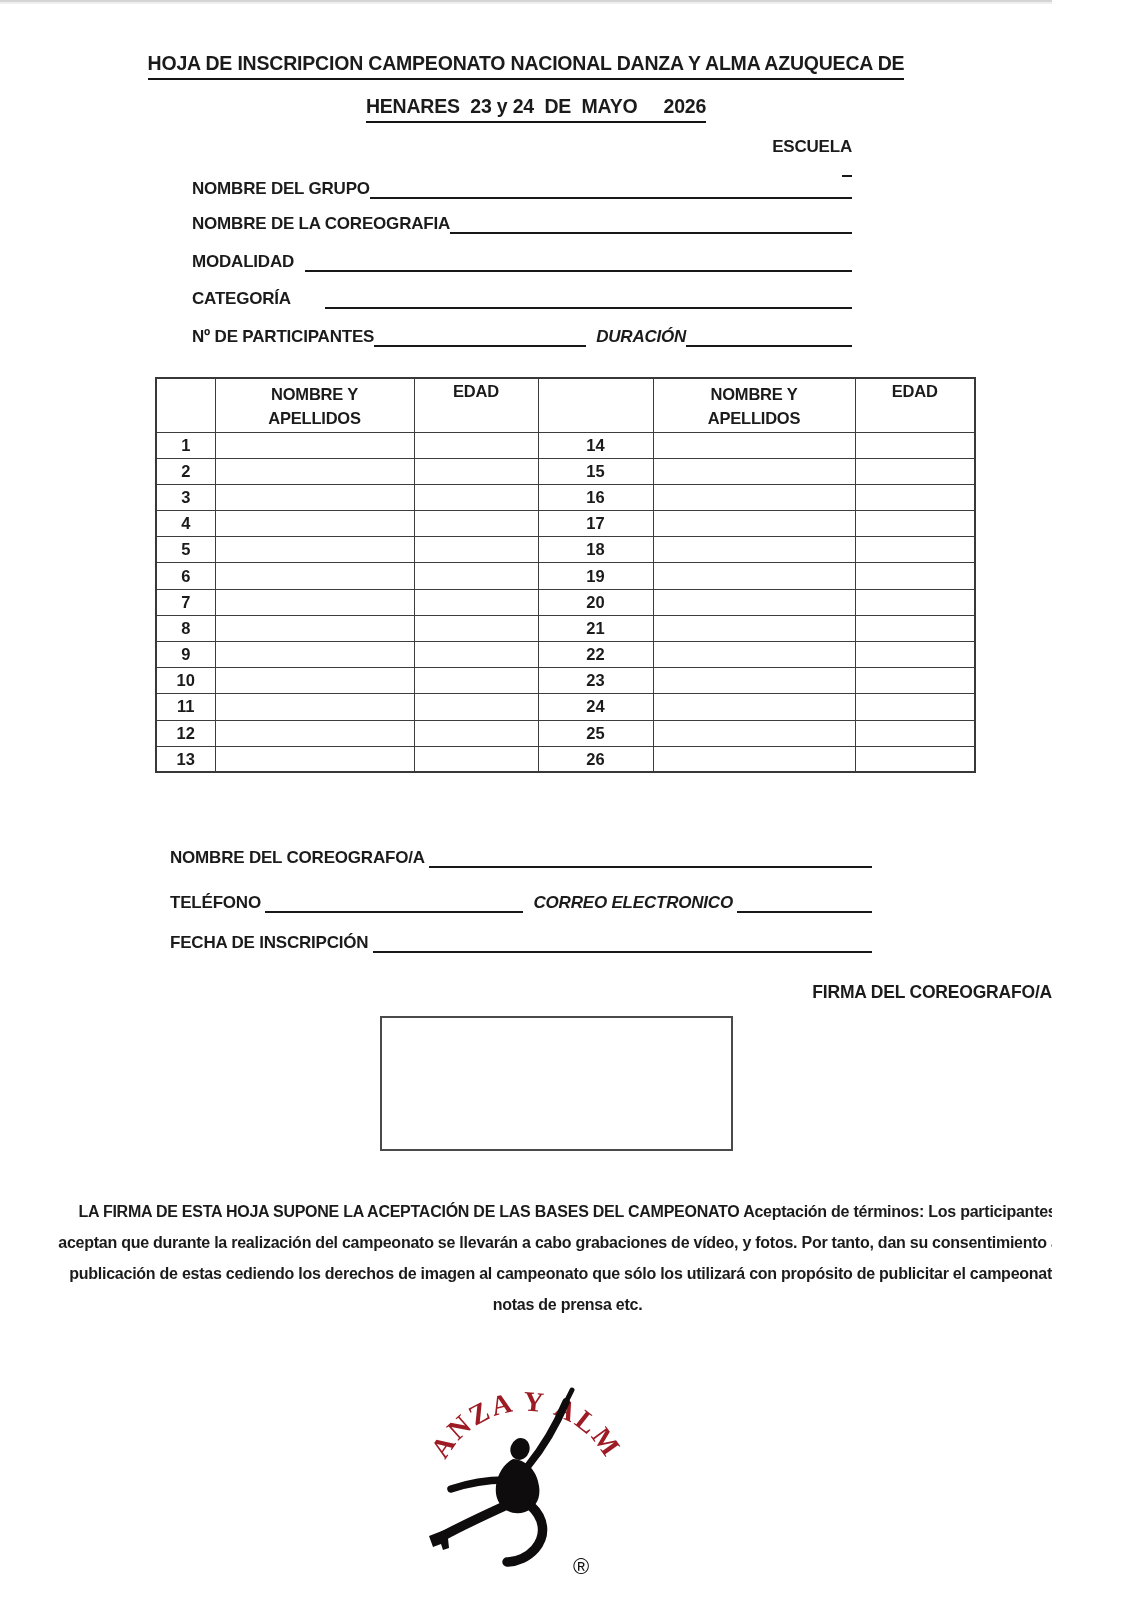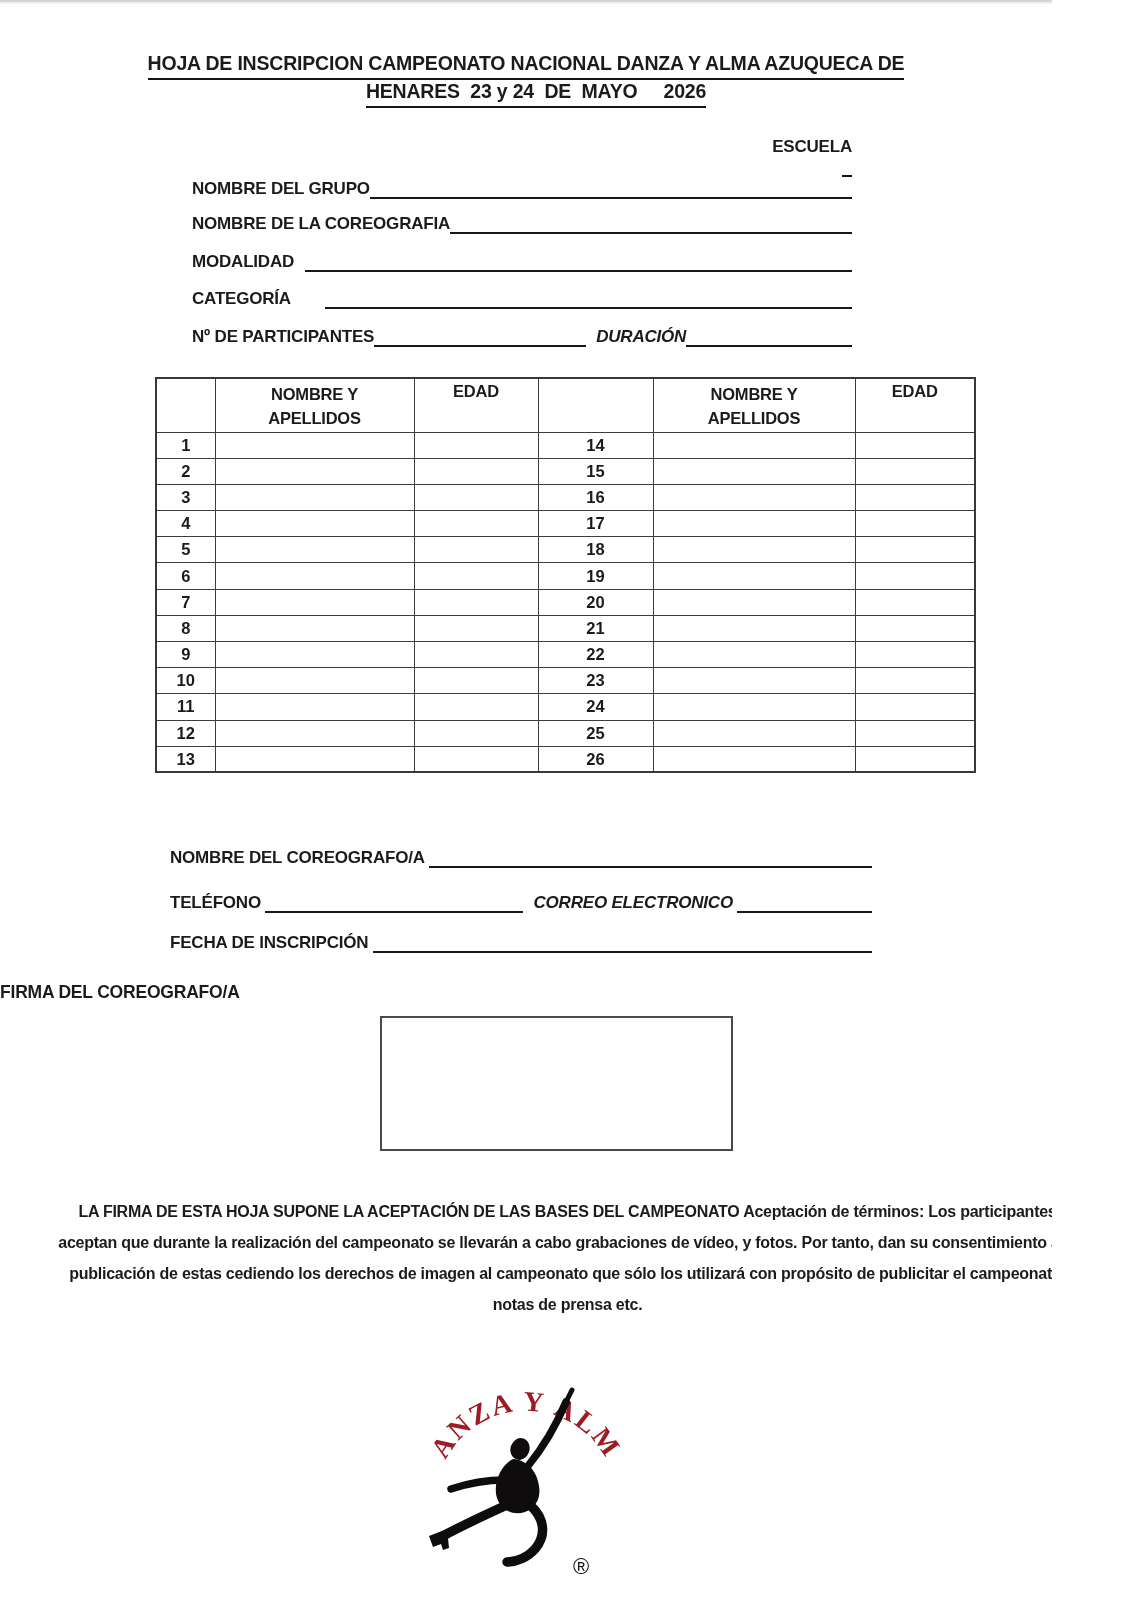--- a/index.html
+++ b/index.html
@@ -5,21 +5,21 @@
   * { margin: 0; padding: 0; box-sizing: border-box; }
   html, body { width: 1135px; background: #ffffff; }
   body { font-family: "Liberation Sans", sans-serif; color: #1b1b1b; }
   .page { position: relative; width: 1052px; height: 1600px; background: #fff; overflow: hidden; }
   .top-strip { position: absolute; top: 0; left: 0; width: 100%; height: 4px; background: #d4d4d4; border-bottom: 2px solid #efefef; }
 
   
   .title-line { position: absolute; left: 0; width: 100%; text-align: center; font-weight: bold; font-size: 19.5px; letter-spacing: -0.2px; }
   .title-line span { display: inline-block; border-bottom: 2.6px solid #141414; padding-bottom: 3px; white-space: pre; }
   .t1 { top: 52px; }
-  .t2 { top: 80px; padding-left: 20px; }
+  .t2 { top: 95px; padding-left: 20px; }
 
   
   .frow { position: absolute; display: flex; align-items: flex-end; font-weight: bold; font-size: 17px; letter-spacing: -0.2px; }
   .frow .lbl { white-space: pre; line-height: 20px; }
   .fill { flex: 1 1 auto; border-bottom: 2.4px solid #181818; height: 20px; min-width: 10px; }
   .fill.fixed { flex: 0 0 auto; }
   .gap6  { margin-left: 6px; }
   .gap10 { margin-left: 10px; font-style: italic; }
   .gap30 { margin-left: 30px; }
 
@@ -40,21 +40,21 @@
   .ptable-wrap { position: absolute; top: 377px; left: 155px; width: 819px; }
   table.ptable { width: 819px; border-collapse: collapse; table-layout: fixed; }
   table.ptable, table.ptable td, table.ptable th { border: 1.6px solid #3d3d3d; }
   table.ptable { border: 2.5px solid #383838; }
   table.ptable th { font-weight: bold; font-size: 16.5px; letter-spacing: -0.2px; height: 54px; vertical-align: top; padding-top: 3px; text-align: center; }
   table.ptable td { height: 26.2px; font-weight: bold; font-size: 16.5px; }
   table.ptable td.num { text-align: center; }
   .hdr-wrap { display: inline-block; max-width: 122px; line-height: 24px; }
 
   
-  .firma-heading { position: absolute; top: 982px; left: 0; width: 100%; text-align: left; font-weight: bold; font-size: 17.5px; letter-spacing: -0.2px; }
+  .firma-heading { position: absolute; top: 982px; left: 0; width: 100%; text-align: right; font-weight: bold; font-size: 17.5px; letter-spacing: -0.2px; }
   .sign-box { position: absolute; top: 1016px; left: 380px; width: 353px; height: 135px; border: 2px solid #4a4a4a; background: #fff; }
 
   
   .legal { position: absolute; top: 1196px; left: 57px; width: 1021px; text-align: center; font-weight: bold; font-size: 16px; line-height: 31px; letter-spacing: -0.25px; }
 
   
   .logo { position: absolute; top: 1328px; left: 0; width: 100%; text-align: center; }
   .logo svg { width: 252px; height: 262px; }
 </style>
 </head>

